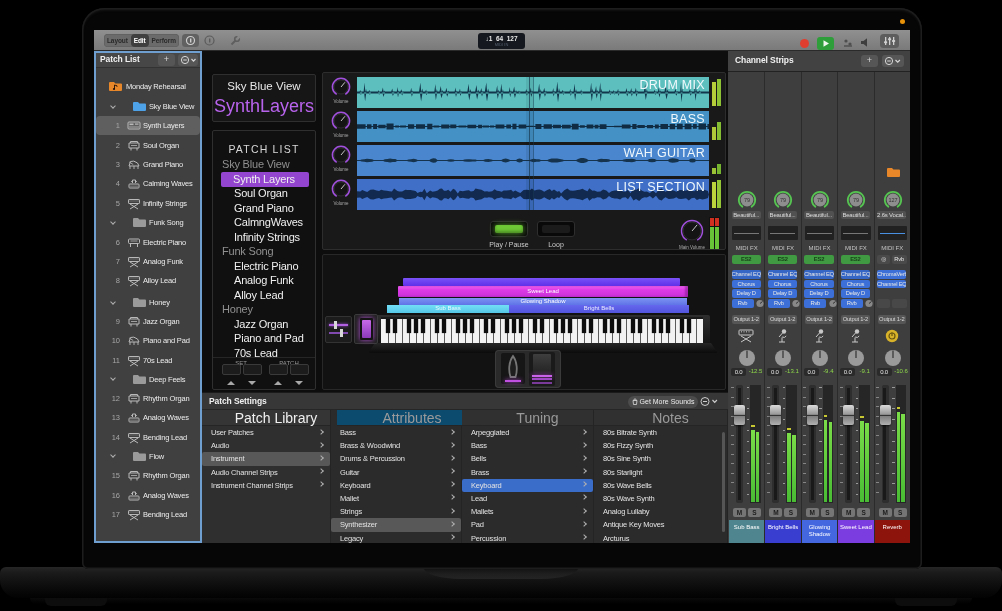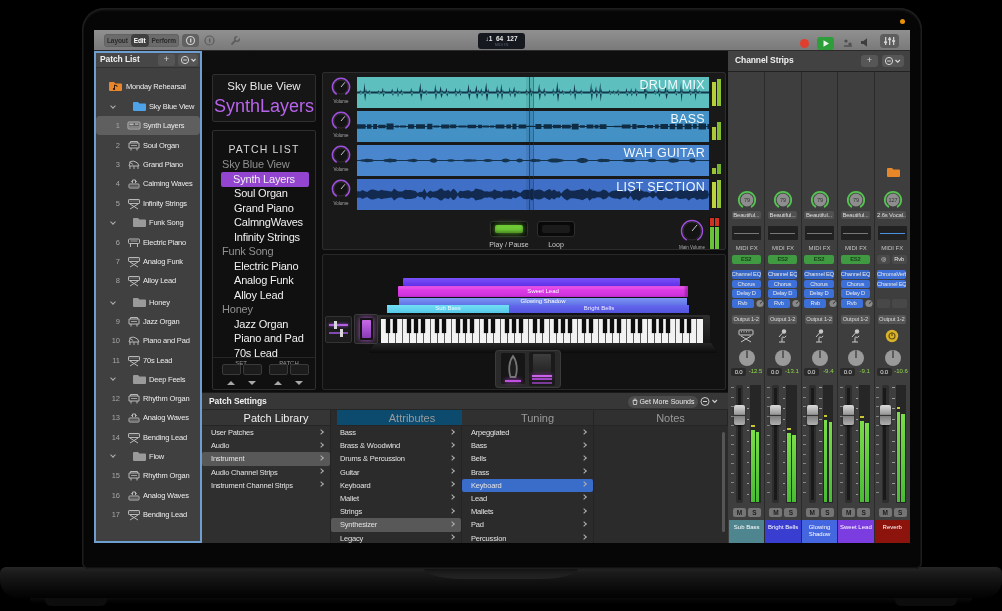--- a/index.html
+++ b/index.html
@@ -71,21 +71,21 @@
   .vollabel { position:absolute; width:24px; text-align:center; top:22px; font-size:4.5px; color:#aaa; }
   .meter2 { position:absolute; left:389px; width:10px; height:31px; }
   
   .tbut { position:absolute; top:148px; width:38px; height:16px; background:#090909; border:1px solid #2e2e2e; border-radius:3px; }
   .tbut .inner { position:absolute; left:4px; top:3px; right:4px; bottom:3px; border-radius:2px; }
   .tlab { position:absolute; top:168px; font-size:7px; color:#ccc; text-align:center; }
   
   #psettings { position:absolute; left:108px; top:362px; width:526px; height:151px; background:#2b2b2b; }
   #pshdr { position:absolute; left:0; top:0; width:526px; height:18px; background:#373737; border-top:1px solid #1a1a1a; border-bottom:1px solid #262626; }
   .pscolhdr { position:absolute; top:18px; height:16px; background:#313131; border-bottom:1px solid #252525;
-              font-size:11px; color:#9a9a9a; text-align:center; line-height:16px; border-right:1px solid #242424;padding-left:20px; }
+              font-size:14px; color:#9a9a9a; text-align:center; line-height:16px; border-right:1px solid #242424;padding-left:20px; }
   .pscol { position:absolute; top:34px; height:117px; border-right:1px solid #242424; overflow:hidden; }
   .psrow { position:relative; height:13.2px; font-size:7.5px; letter-spacing:-0.2px; color:#e2e2e2; line-height:13.2px; padding-left:9px; white-space:nowrap; }
   .psrow .chv { position:absolute; right:7px; top:3.5px; width:4px; height:4px; border-right:1.2px solid #b0b0b0; border-top:1.2px solid #b0b0b0; transform:rotate(45deg); }
   .hlg { background:#585858; border-radius:2px; }
   .hlb { background:#3a6cc9; border-radius:2px; }
   
   #cstrips { position:absolute; left:634px; top:42px; width:182px; height:471px; background:#3d3d3d; }
   .strip { position:absolute; top:0; width:35.4px; height:471px; background:#3e3e3e; overflow:hidden; }
   .sep { position:absolute; top:0; width:1px; height:471px; background:#2b2b2b; }
   .spill { position:absolute; border-radius:2px; font-size:5.8px; letter-spacing:-0.2px; color:#e6e6e6; text-align:center; white-space:nowrap; overflow:hidden; }
@@ -743,20 +743,31 @@
           <div class="psrow">Arpeggiated<span class="chv"></span></div>
           <div class="psrow">Bass<span class="chv"></span></div>
           <div class="psrow">Bells<span class="chv"></span></div>
           <div class="psrow">Brass<span class="chv"></span></div>
           <div class="psrow hlb">Keyboard<span class="chv"></span></div>
           <div class="psrow">Lead<span class="chv"></span></div>
           <div class="psrow">Mallets<span class="chv"></span></div>
           <div class="psrow">Pad<span class="chv"></span></div>
           <div class="psrow">Percussion<span class="chv"></span></div>
         </div>
+        <div class="pscol" style="left:392px;width:134px;background:#2b2b2b;">
+          <div class="psrow">80s Bitrate Synth</div>
+          <div class="psrow">80s Fizzy Synth</div>
+          <div class="psrow">80s Sine Synth</div>
+          <div class="psrow">80s Starlight</div>
+          <div class="psrow">80s Wave Bells</div>
+          <div class="psrow">80s Wave Synth</div>
+          <div class="psrow">Analog Lullaby</div>
+          <div class="psrow">Antique Key Moves</div>
+          <div class="psrow">Arcturus</div>
+        </div>
         <div class="abs" style="left:520px;top:40px;width:3px;height:100px;background:#555;border-radius:1.5px;"></div>
       </div>
     <div class="hdrbar" style="left:634px;width:182px;background:#424242;">
         <span class="paneltitle" style="position:absolute;left:7px;top:4px;">Channel Strips</span>
         <div class="hbtn" style="left:133px;top:4px;">+</div>
         <div class="hbtn" style="left:154px;top:4px;width:22px;">
           <svg width="22" height="12">
             <circle cx="7" cy="6" r="3.6" fill="none" stroke="#d8d8d8" stroke-width="1"></circle>
             <rect x="5.2" y="5.5" width="3.6" height="1" fill="#d8d8d8"></rect>
             <path d="M13.5 5 l2.2 2.2 2.2-2.2" stroke="#d8d8d8" stroke-width="1.2" fill="none"></path>

